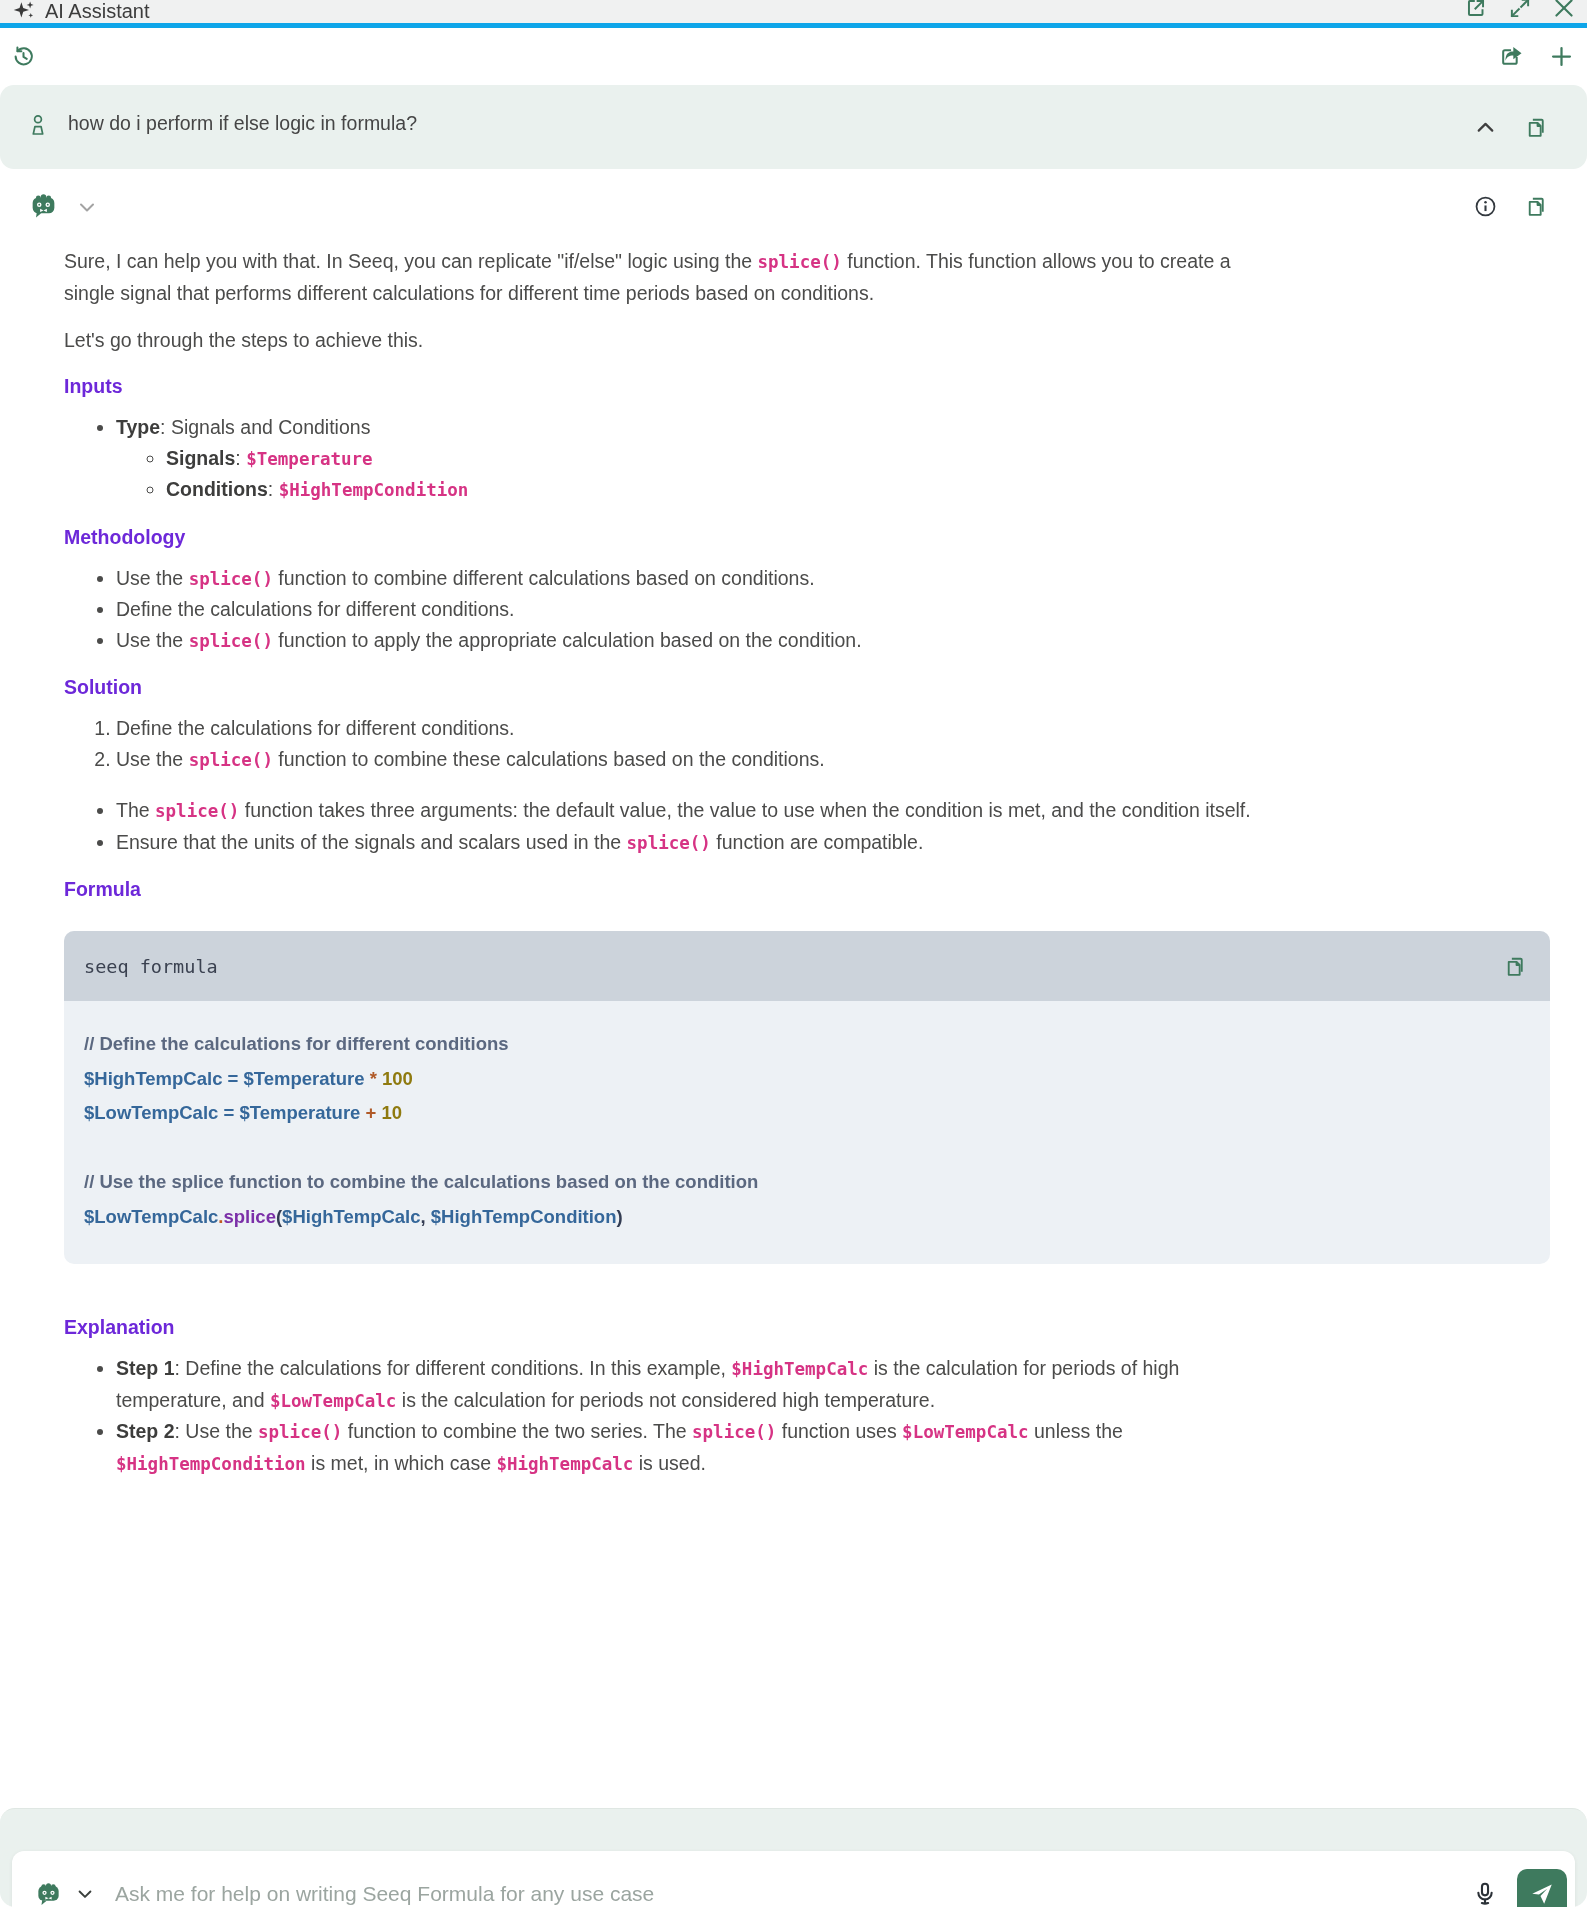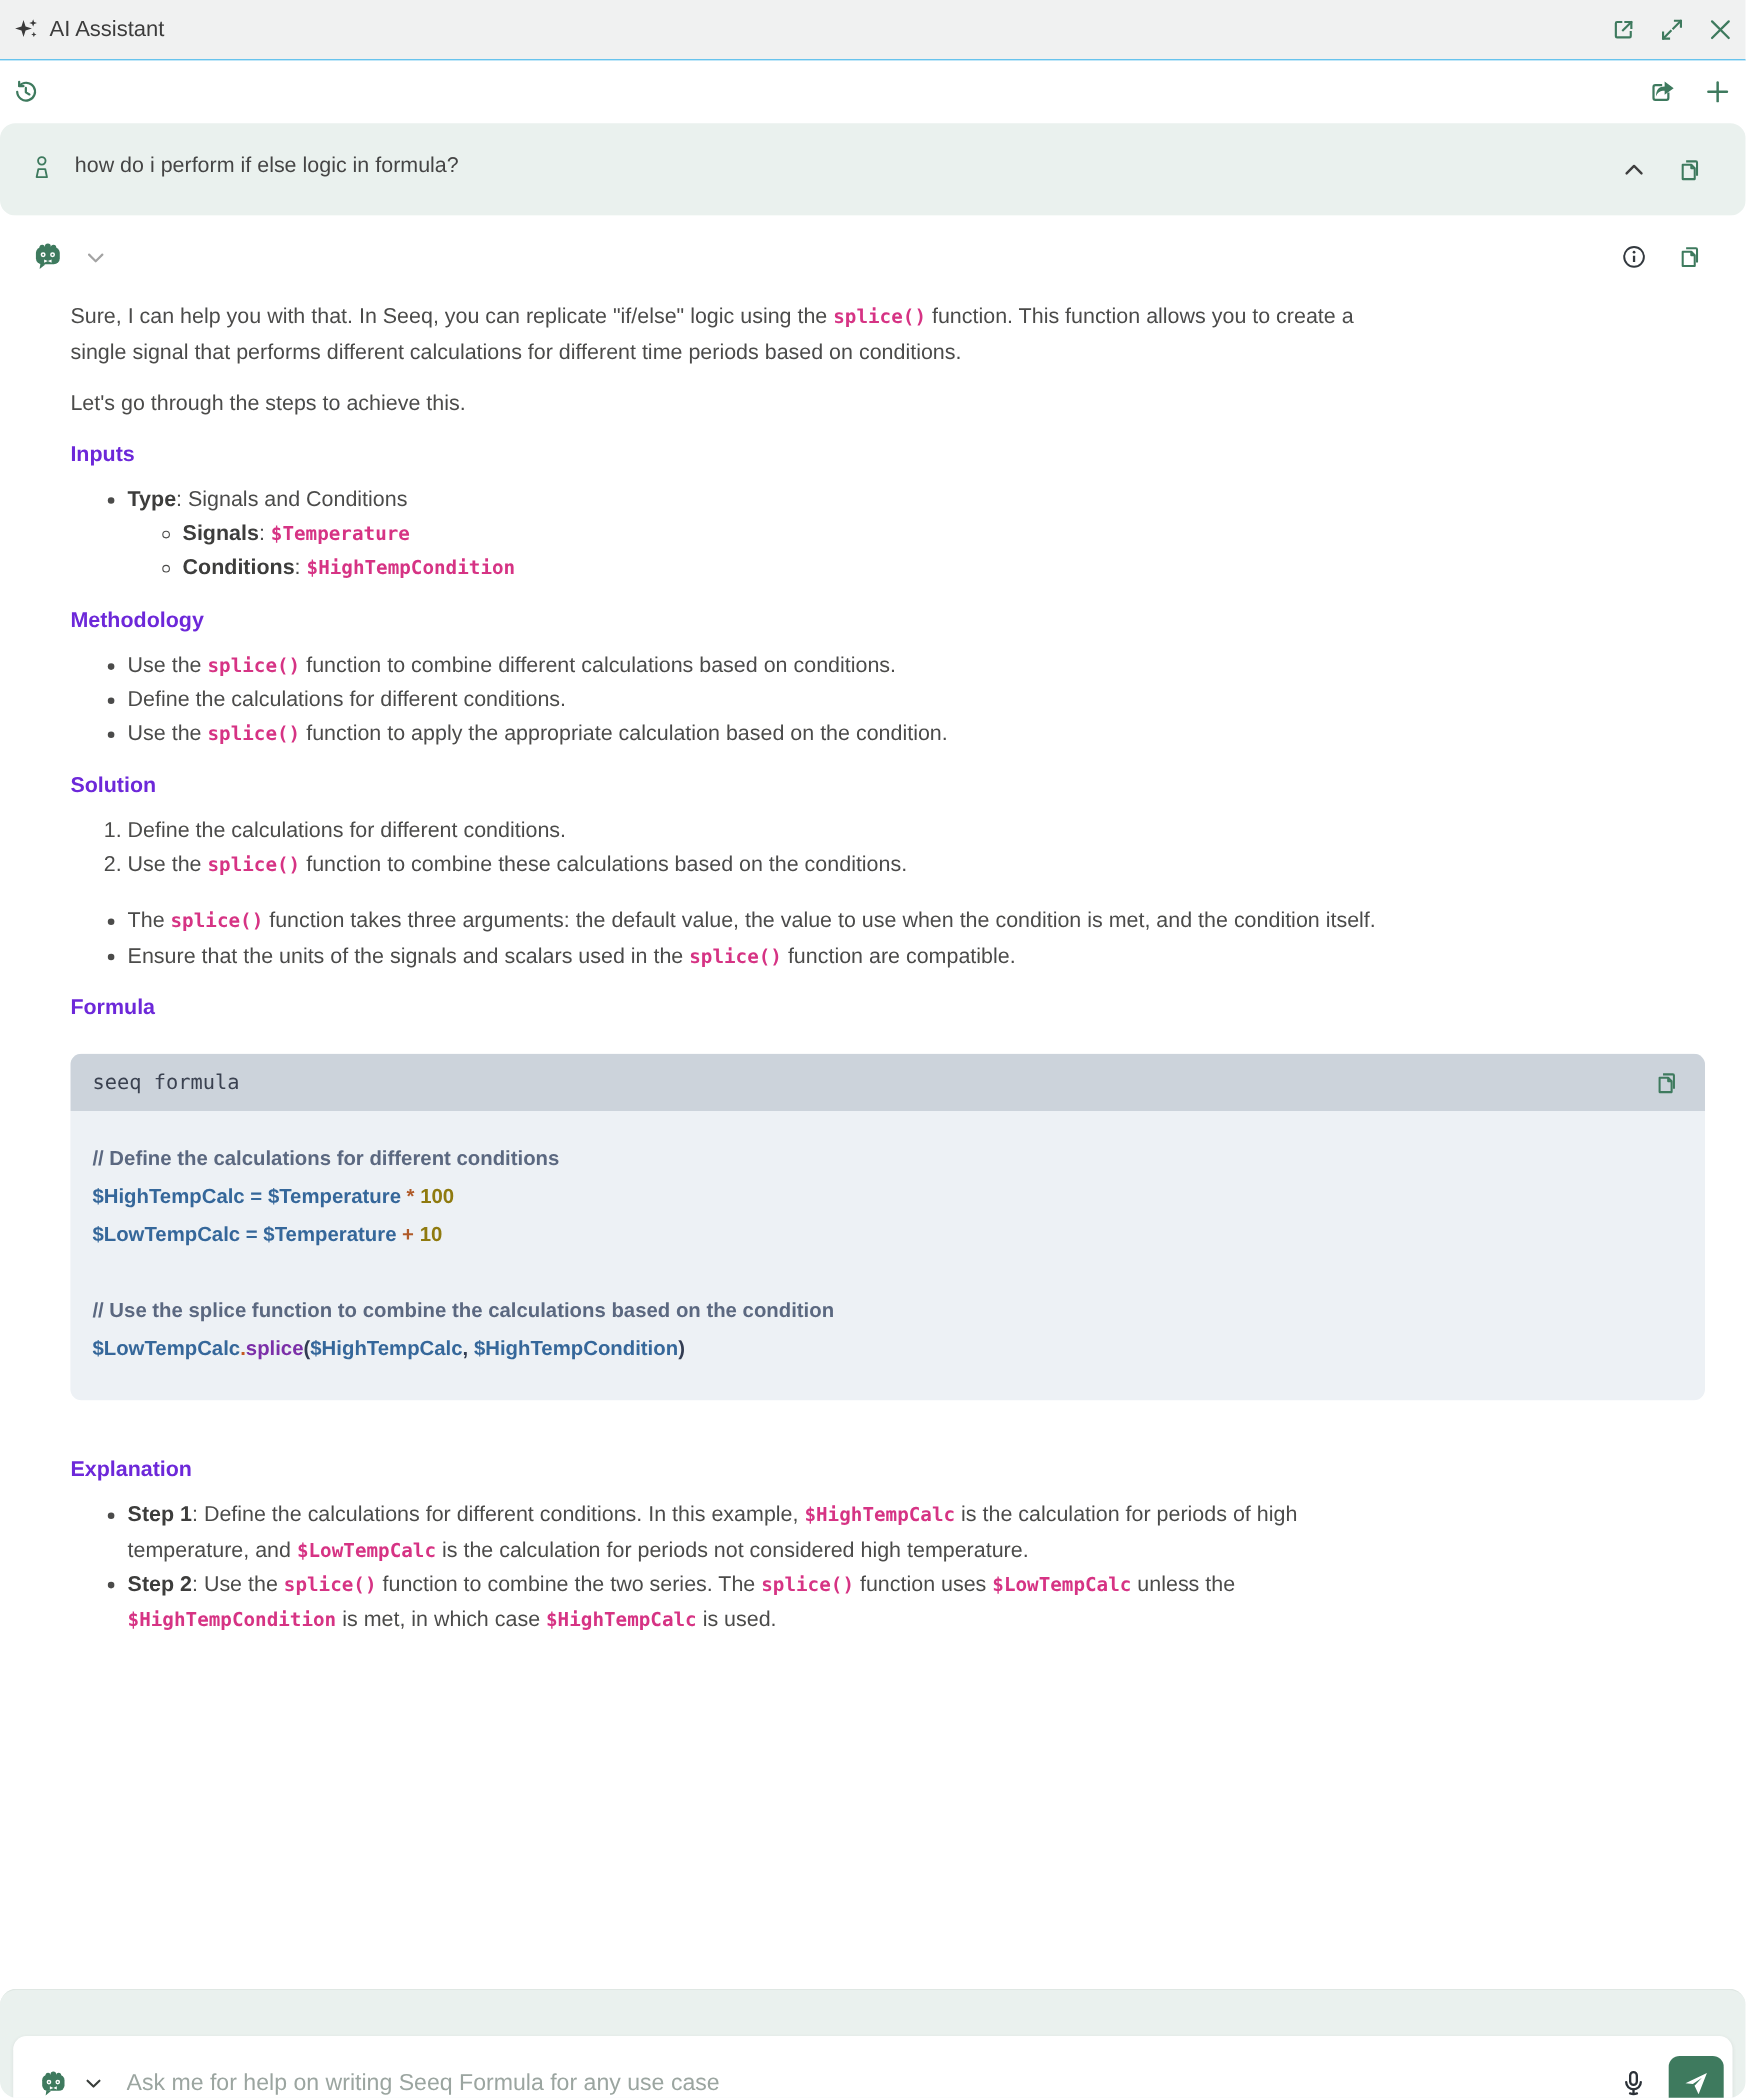--- a/index.html
+++ b/index.html
@@ -6,22 +6,22 @@
   html,body { margin:0; padding:0; }
   body {
     width:1587px; height:1907px; overflow:hidden; background:#fff;
     font-family:"Liberation Sans", sans-serif; color:#4b4b4a;
     display:flex; flex-direction:column;
   }
   .icon-btn { background:none; border:none; padding:2px; cursor:pointer; display:flex; align-items:center; justify-content:center; }
   svg { display:block; }
 
   
-  .header { flex:none; height:55px; background:#f0f1f1; border-bottom:1px solid #0ea5e9;
-    display:flex; align-items:center; padding:0 8px 0 12px; }
+  .header { flex:none; height:28px; background:#f0f1f1; border-bottom:5px solid #0ea5e9;
+    display:flex; align-items:flex-end; padding:0 8px 0 12px; }
   .header-title { font-size:20px; color:#3c3c3c; margin-left:9px; flex:1; }
   .header-icons { display:flex; align-items:center; gap:14px; }
 
   
   .toolbar { flex:none; height:57px; background:#fff; display:flex; align-items:center; padding:0 10px 0 8px; }
   .toolbar-spacer { flex:1; }
   .toolbar-right { display:flex; align-items:center; gap:20px; }
 
   
   .user-row { flex:none; background:#eaf1ee; display:flex; align-items:flex-start; padding:26px 36px 27px 26px;border-radius:14px; }
@@ -41,21 +41,21 @@
   .content ul, .content ol { max-width:1216px; margin:12px 0 20px; padding-left:52px; font-size:19.5px; line-height:30.5px; }
   .content ul { list-style:disc; }
   .content ul ul { list-style:circle; margin:0 0 2px; padding-left:50px; }
   .content li { margin:0; }
   .content strong { color:#3d3d3c; }
 
   code.ic { font-family:"DejaVu Sans Mono", monospace; font-size:17.5px; font-weight:600; color:#d63384; }
 
   
   .codeblock { max-width:1486px; border-radius:10px; overflow:hidden; margin:30px 0 52px; background:#edf1f5; }
-  .code-header { background:#ccd3db; height:52px; display:flex; align-items:center; padding:0 20px; }
+  .code-header { background:#ccd3db; height:70px; display:flex; align-items:center; padding:0 20px; }
   .code-title { font-family:"DejaVu Sans Mono", monospace; font-size:18.5px; color:#3a4150; flex:1; }
   .code-body { margin:0; padding:26px 20px 30px; font-family:Liberation Sans, sans-serif;
     font-size:18.5px; line-height:34.5px; font-weight:600; color:#2f3a4f; white-space:pre; }
   .tk-cm  { color:#5b6880; }
   .tk-var { color:#35679a; }
   .tk-eq  { color:#35679a; }
   .tk-op  { color:#b05a28; }
   .tk-num { color:#8f7a0f; }
   .tk-dot { color:#c45a1f; }
   .tk-fn  { color:#7b2fa8; }

